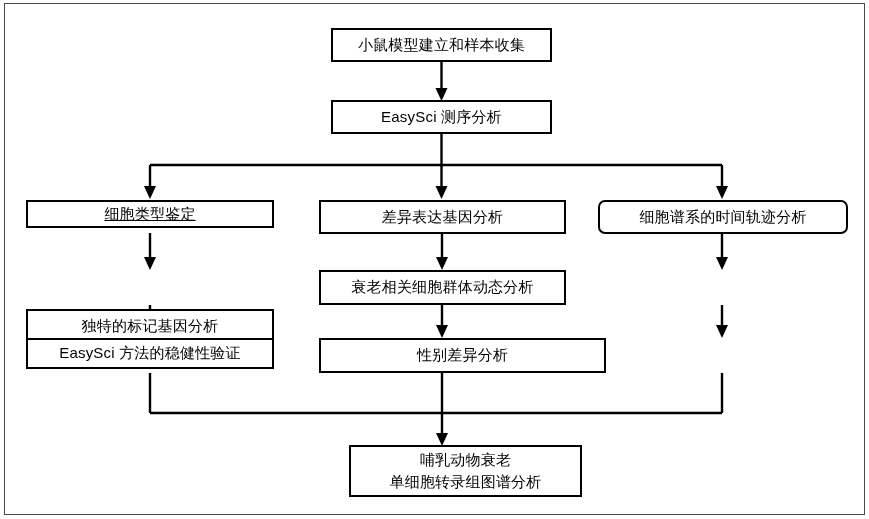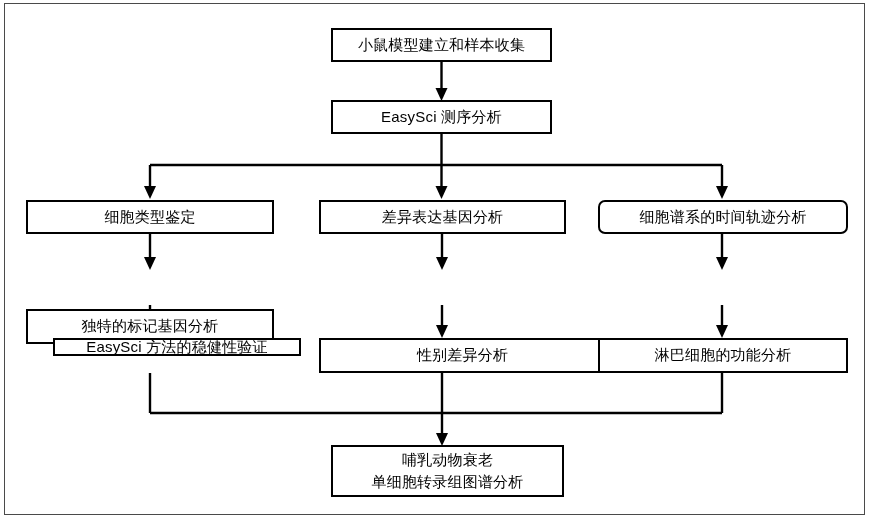--- a/index.html
+++ b/index.html
@@ -27,21 +27,21 @@
     align-items:center;
     justify-content:center;
     text-align:center;
     color:#000000;
     font-size:15px;
     line-height:1.22;
     letter-spacing:0.2px;
     white-space:pre-line;
     padding:0 6px;
   }
-  .node.two-line{font-size:15px;line-height:1.45;}
+  .node.two-line{font-size:15px;line-height:1.45;margin-left:18px;}
   svg#wires{
     position:absolute;left:0;top:0;
     width:869px;height:519px;
     pointer-events:none;
   }
   svg#wires line, svg#wires path{
     stroke:#000000;
     stroke-width:2.4;
     fill:none;
   }
@@ -107,26 +107,26 @@
       <line x1="150" y1="413" x2="722" y2="413"></line>
       <line x1="442" y1="373" x2="442" y2="437"></line>
       <polygon points="442,446 436,433 448,433"></polygon>
     </g>
   </svg>
 
   <div class="node" style="left:331px;top:100px;width:221px;height:34px;">EasySci 测序分析</div>
 
   <div class="node" style="left:331px;top:28px;width:221px;height:34px;">小鼠模型建立和样本收集</div>
 
-  <div class="node" style="left:26px;top:200px;width:248px;height:34px;">细胞类型鉴定</div>
+  <div class="node" style="left:26px;top:200px;width:248px;height:28px;text-decoration:underline;">细胞类型鉴定</div>
   <div class="node" style="left:26px;top:270px;width:248px;height:35px;margin-top:39px;">独特的标记基因分析</div>
-  <div class="node" style="left:26px;top:338px;width:248px;height:18px;margin-left:27px;">EasySci 方法的稳健性验证</div>
+  <div class="node" style="left:26px;top:338px;width:248px;height:31px;">EasySci 方法的稳健性验证</div>
 
   <div class="node" style="left:319px;top:200px;width:247px;height:34px;text-align:right;">差异表达基因分析</div>
+  <div class="node" style="left:319px;top:270px;width:247px;height:35px;">衰老相关细胞群体动态分析</div>
   <div class="node" style="left:319px;top:338px;width:287px;height:35px;">性别差异分析</div>
 
   <div class="node" style="left:598px;top:200px;width:250px;height:34px;border-radius:7px;">细胞谱系的时间轨迹分析</div>
-  <div class="node" style="left:598px;top:338px;width:250px;height:35px;">淋巴细胞的功能分析</div>
 
   <div class="node two-line" style="left:331px;top:445px;width:233px;height:52px;">哺乳动物衰老
 单细胞转录组图谱分析</div>
 
 </div>
 
 </body></html>

